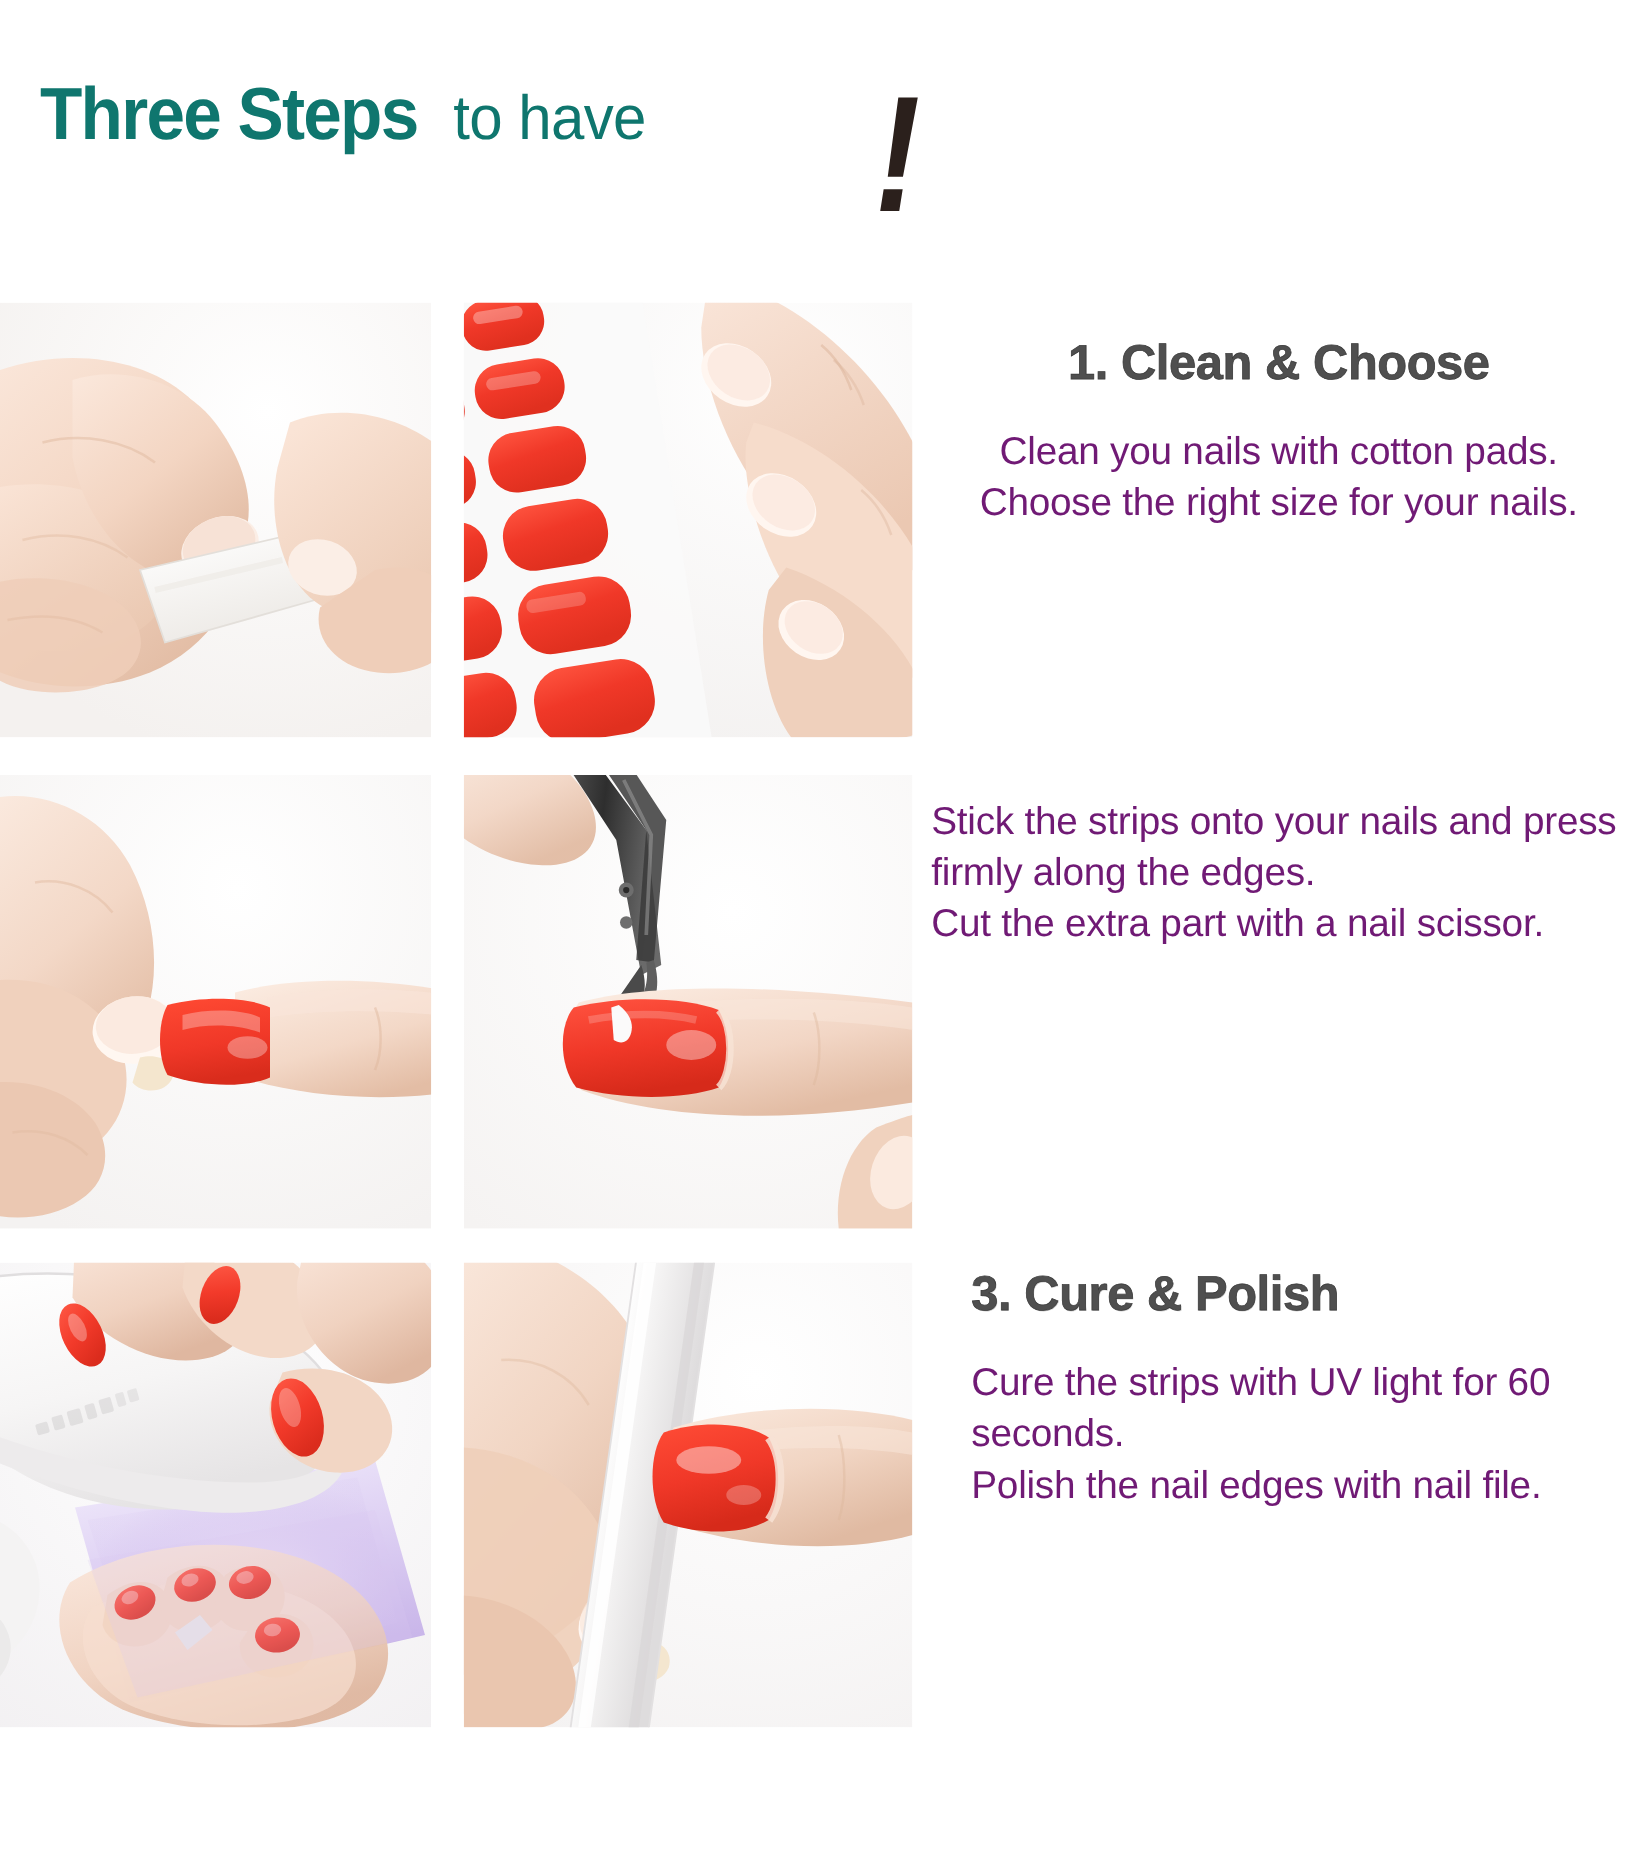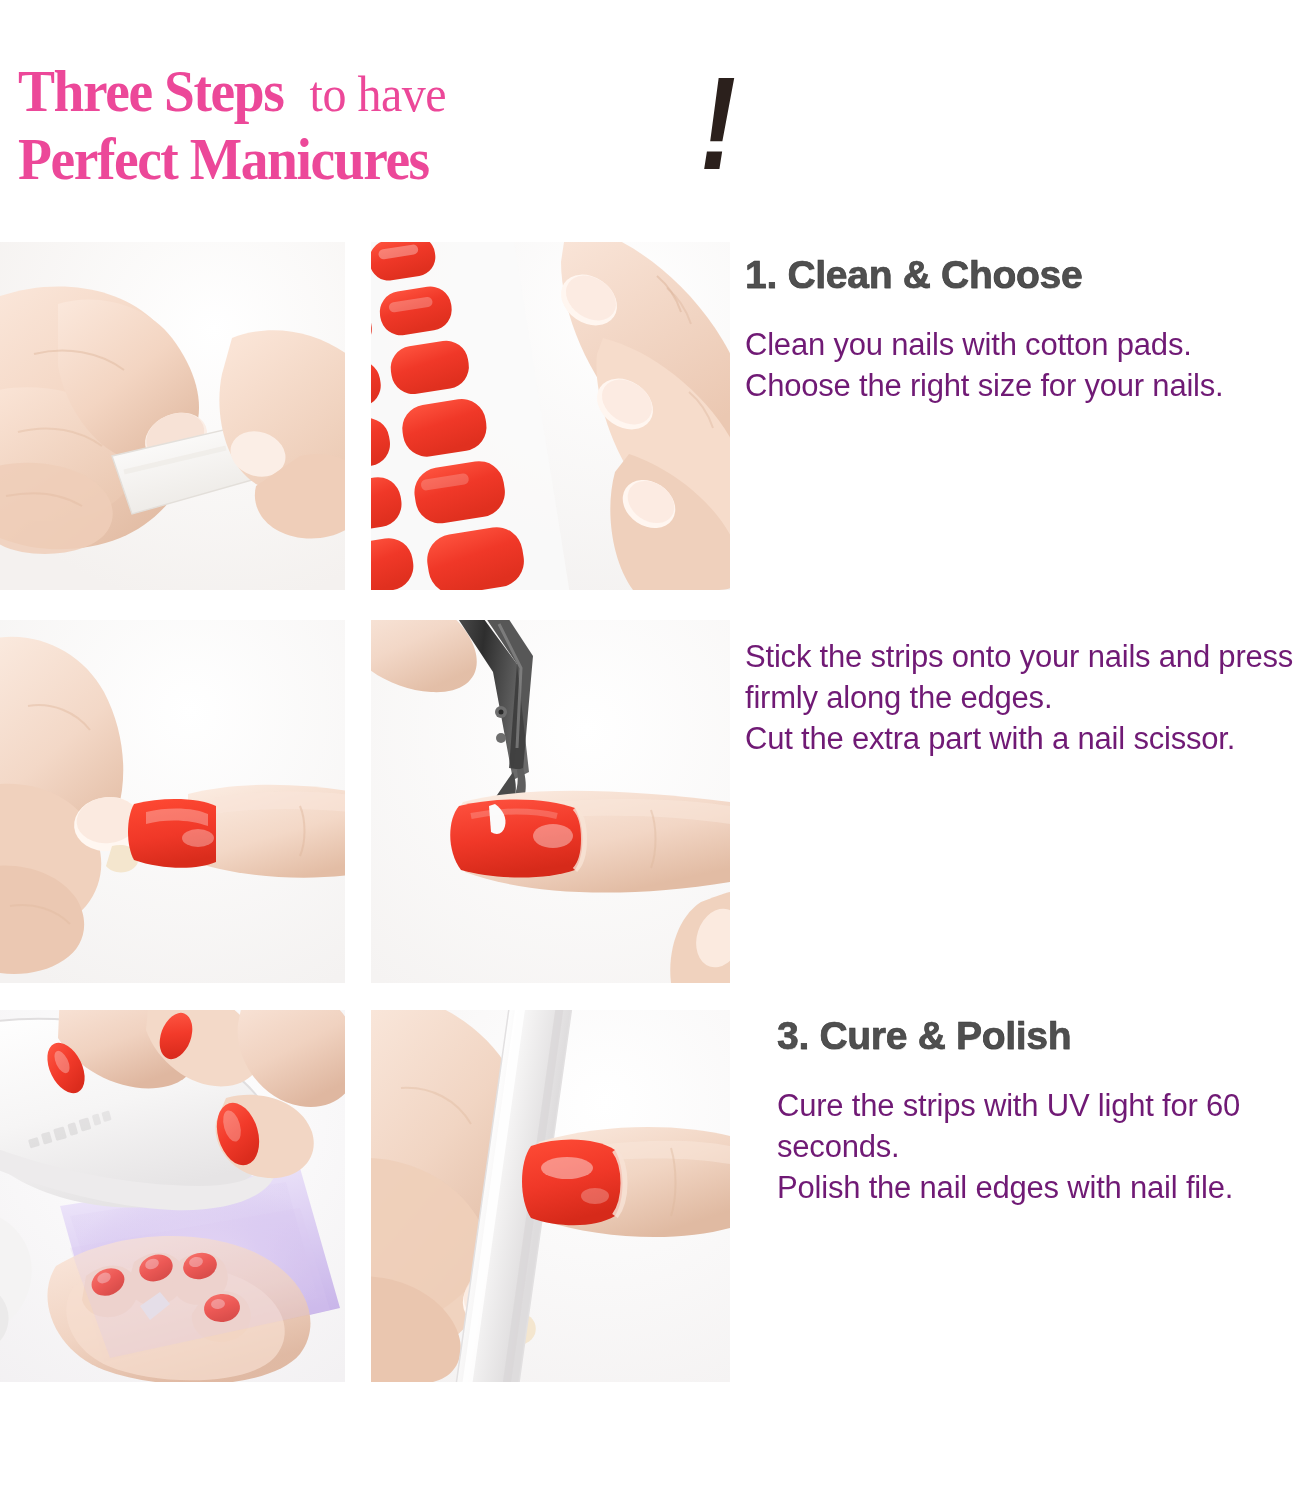--- a/index.html
+++ b/index.html
@@ -19,24 +19,24 @@
   
   .title-block {
     position: absolute;
     left: 18px;
     top: 62px;
     width: 780px;
     height: 145px;
   }
   .title-line {
     position: absolute;
-    left: 0;
+    left: 14px;
     white-space: nowrap;
-    color: #ec4899;
-    font-family: Liberation Serif, serif;
+    color: #0f766e;
+    font-family: Liberation Sans, sans-serif;
     line-height: 1;
   }
   .title-line-1 { top: 0px; }
   .title-line-2 { top: 68px; }
   .t-strong {
     font-weight: bold;
     font-size: 59px;
     letter-spacing: -1.5px;
     transform: scaleX(0.94);
     transform-origin: left center;
@@ -87,21 +87,21 @@
   .photo svg { display: block; width: 100%; height: 100%; }
 
   
   .steps {
     position: absolute;
     left: 745px;
     top: 255px;
     width: 556px;
   }
   .step { position: absolute; left: 0; width: 556px; }
-  .step-1 { top: 0px; }
+  .step-1 { top: 16px; text-align: center; }
   .step-2 { top: 381px; }
   .step-3 { top: 761px; margin-left: 32px; }
 
   .step-heading {
     font-size: 39px;
     font-weight: bold;
     color: #4f4f4f;
     letter-spacing: -0.3px;
     line-height: 1.05;
     margin: 0 0 28px 0;
@@ -118,23 +118,20 @@
     white-space: pre-line;
   }
 </style>
 </head>
 <body>
 
 <div class="title-block">
   <div class="title-line title-line-1">
     <span class="t-strong">Three Steps</span><span class="t-light">to have</span>
   </div>
-  <div class="title-line title-line-2">
-    <span class="t-strong">Perfect Manicures</span>
-  </div>
 </div>
 <div class="bang">!</div>
 
 <div class="photo-grid">
 
   <div class="photo col-a row-1">
     <svg viewBox="0 0 345 348" preserveAspectRatio="xMidYMid slice" aria-hidden="true">
       <defs>
         <radialGradient id="bg1" cx="62%" cy="25%" r="80%">
           <stop offset="0%" stop-color="#ffffff"></stop>

